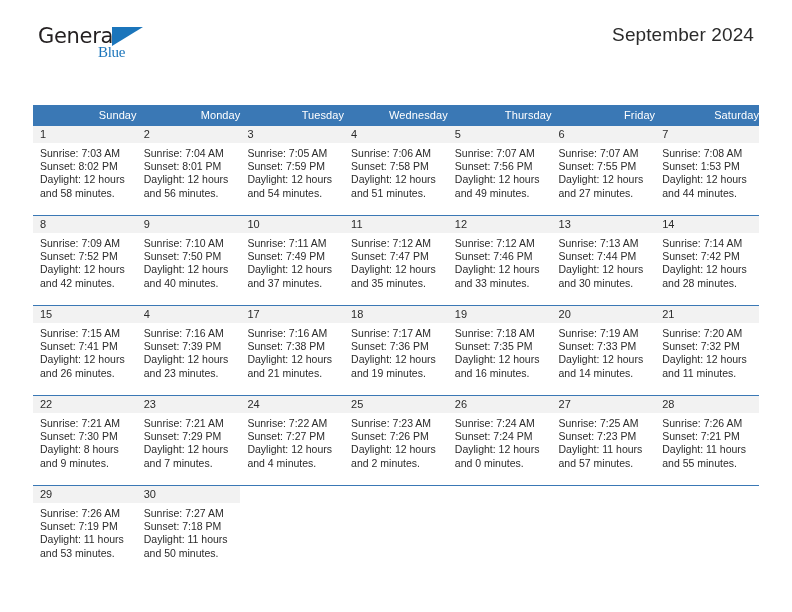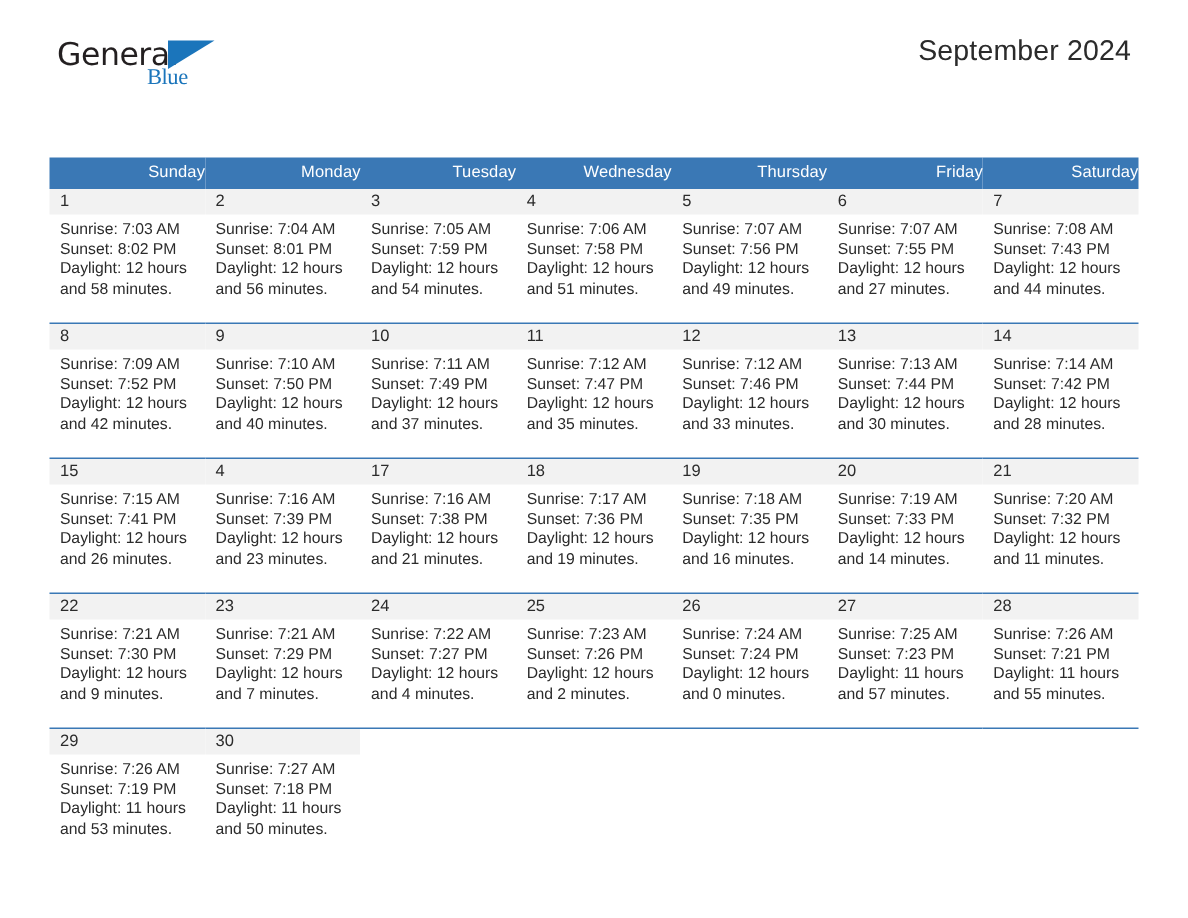--- a/index.html
+++ b/index.html
@@ -235,21 +235,21 @@
                   <div>Sunset: 7:55 PM</div>
                   <div class="daylight">Daylight: 12 hours and 27 minutes.</div>
                 </div>
               </div>
             </td>
             <td class="daycell">
               <div class="cell-inner">
                 <div class="daynum">7</div>
                 <div class="details">
                   <div>Sunrise: 7:08 AM</div>
-                  <div>Sunset: 7:43 PM</div>
+                  <div>Sunset: 1:53 PM</div>
                   <div class="daylight">Daylight: 12 hours and 44 minutes.</div>
                 </div>
               </div>
             </td>
           </tr>
           <tr class="week-row">
             <td class="daycell">
               <div class="cell-inner">
                 <div class="daynum">8</div>
                 <div class="details">
@@ -392,21 +392,21 @@
               </div>
             </td>
           </tr>
           <tr class="week-row">
             <td class="daycell">
               <div class="cell-inner">
                 <div class="daynum">22</div>
                 <div class="details">
                   <div>Sunrise: 7:21 AM</div>
                   <div>Sunset: 7:30 PM</div>
-                  <div class="daylight">Daylight: 12 hours and 9 minutes.</div>
+                  <div class="daylight">Daylight: 8 hours and 9 minutes.</div>
                 </div>
               </div>
             </td>
             <td class="daycell">
               <div class="cell-inner">
                 <div class="daynum">23</div>
                 <div class="details">
                   <div>Sunrise: 7:21 AM</div>
                   <div>Sunset: 7:29 PM</div>
                   <div class="daylight">Daylight: 12 hours and 7 minutes.</div>

